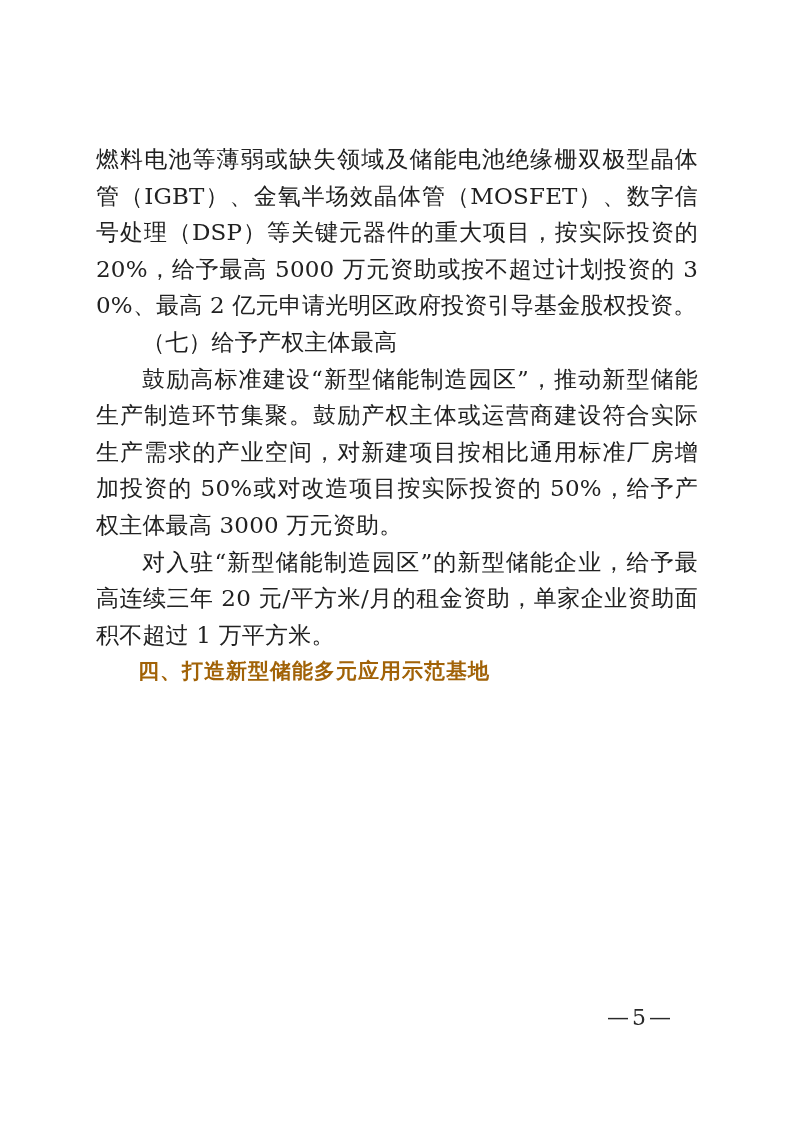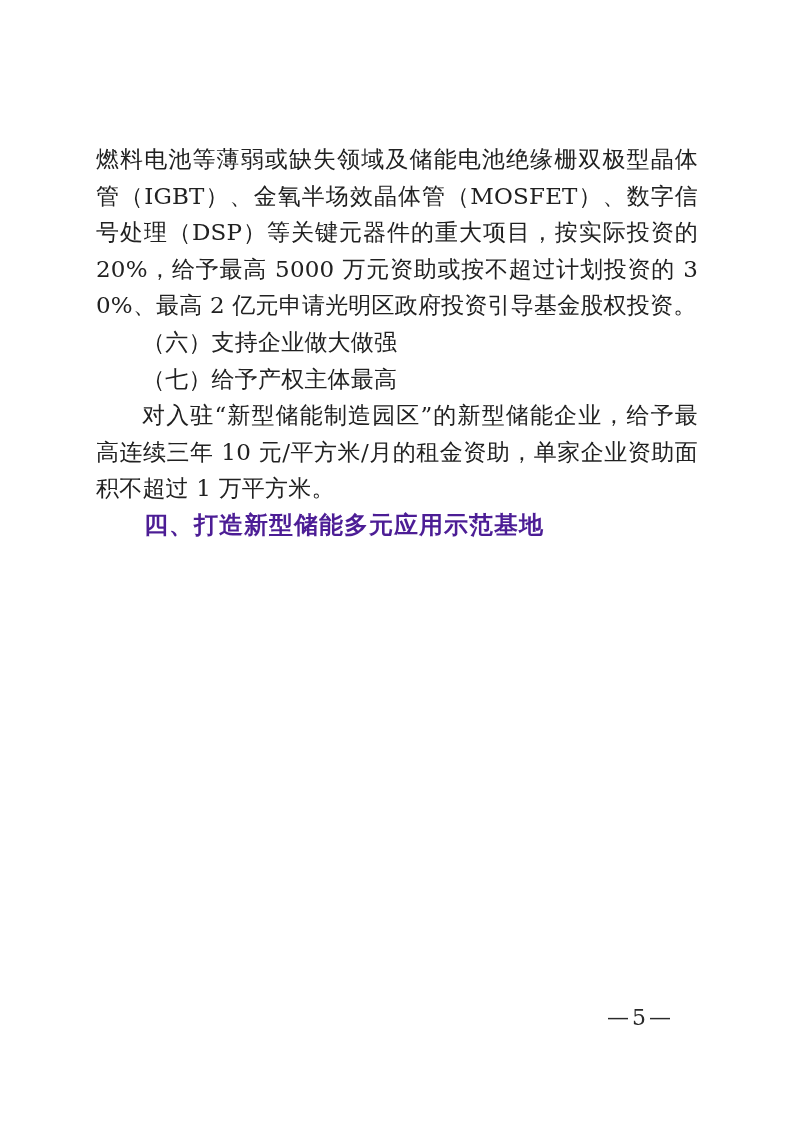--- a/index.html
+++ b/index.html
@@ -36,39 +36,39 @@
   p.p-first {
     text-indent: 0;
   }
   p.kai-heading {
     text-indent: 2em;
     font-style: oblique 4deg;
   }
   p.hei-heading {
     font-family: "DejaVu Sans", "Liberation Sans", sans-serif;
     font-weight: 700;
-    font-size: 24px;
+    font-size: 21px;
     letter-spacing: 1px;
-    color: #4c1d95;
+    color: #a16207;
   }
   .page-number {
     position: absolute;
     top: 1005px;
     right: 120px;
     font-size: 22px;
     letter-spacing: 3px;
     color: #2a2a2a;
     font-family: "DejaVu Serif", "Liberation Serif", serif;
   }
 </style>
 </head>
 <body>
 
 <div class="page">
   <div class="content">
     <p class="p-first">燃料电池等薄弱或缺失领域及储能电池绝缘栅双极型晶体管（IGBT）、金氧半场效晶体管（MOSFET）、数字信号处理（DSP）等关键元器件的重大项目，按实际投资的 20%，给予最高 5000 万元资助或按不超过计划投资的 30%、最高 2 亿元申请光明区政府投资引导基金股权投资。</p>
-    <p class="kai-heading">（六）支持企业做大做强</p>
     <p class="kai-heading">（七）给予产权主体最高</p>
-    <p>对入驻“新型储能制造园区”的新型储能企业，给予最高连续三年 10 元/平方米/月的租金资助，单家企业资助面积不超过 1 万平方米。</p>
+    <p>鼓励高标准建设“新型储能制造园区”，推动新型储能生产制造环节集聚。鼓励产权主体或运营商建设符合实际生产需求的产业空间，对新建项目按相比通用标准厂房增加投资的 50%或对改造项目按实际投资的 50%，给予产权主体最高 3000 万元资助。</p>
+    <p>对入驻“新型储能制造园区”的新型储能企业，给予最高连续三年 20 元/平方米/月的租金资助，单家企业资助面积不超过 1 万平方米。</p>
     <p class="hei-heading">四、打造新型储能多元应用示范基地</p>
   </div>
   <div class="page-number">—5—</div>
 </div>
 
 </body></html>

